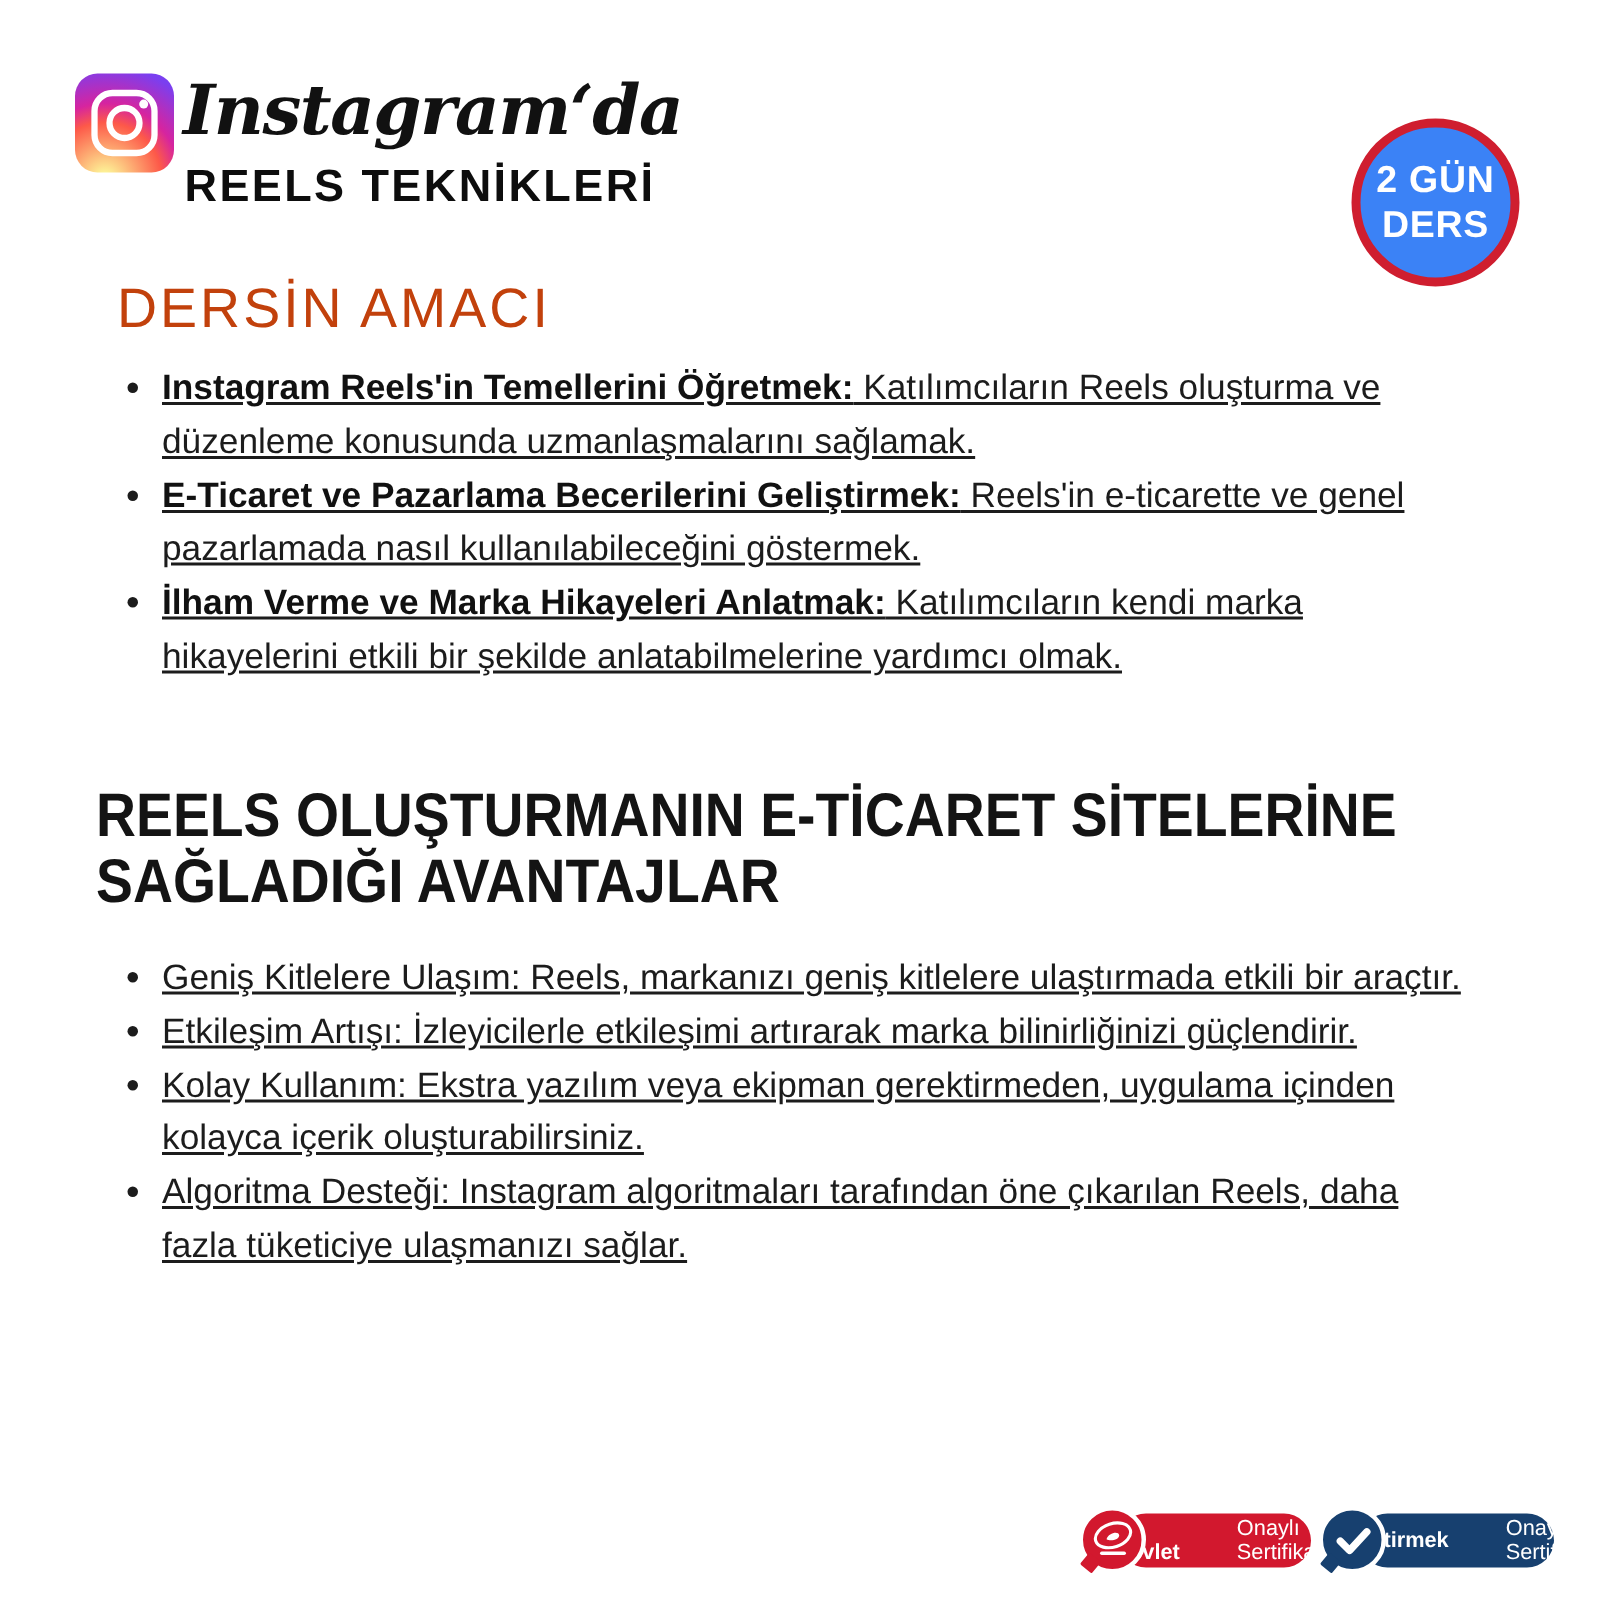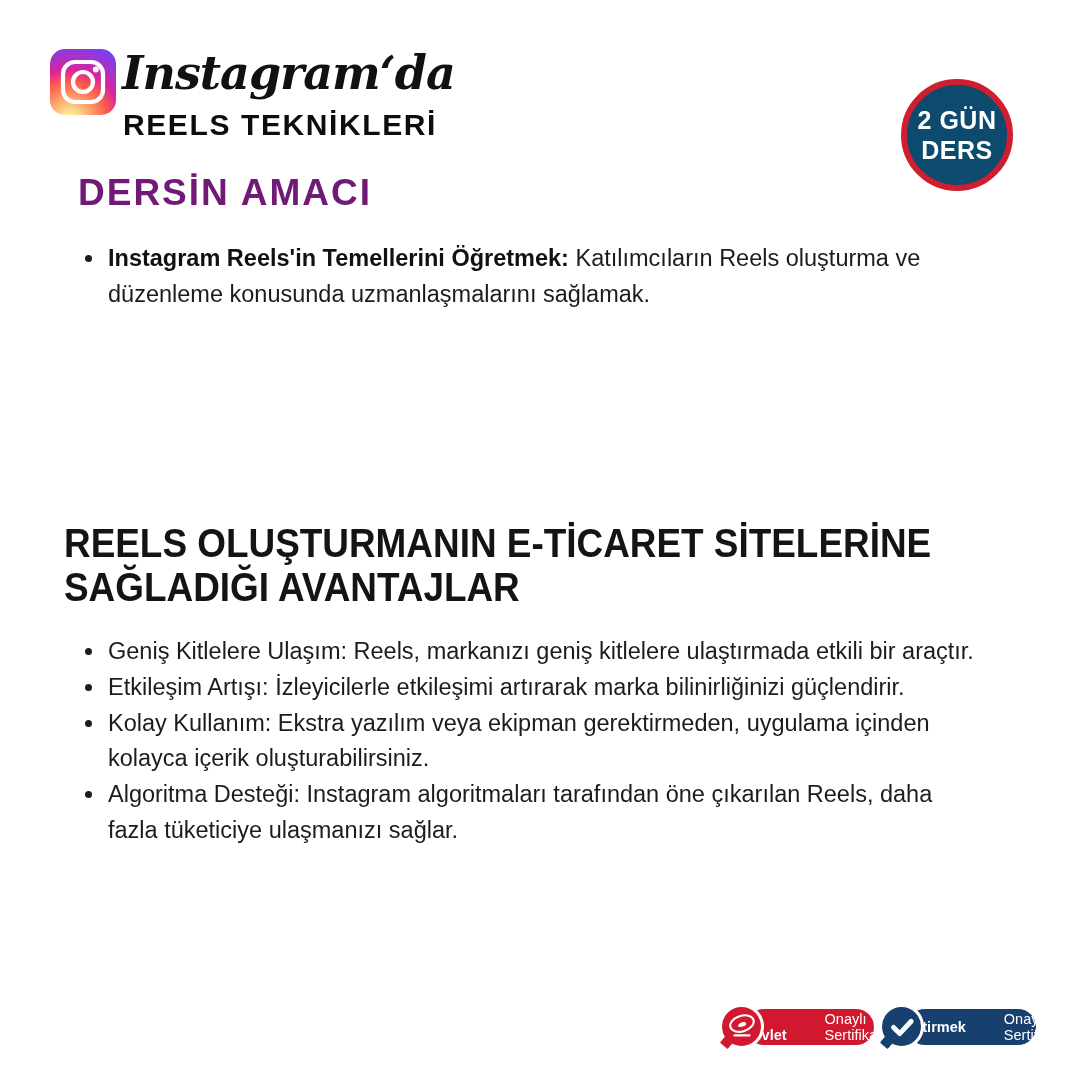--- a/index.html
+++ b/index.html
@@ -21,41 +21,41 @@
     font-size:46px; color:#111; letter-spacing:-1px;
   }
   .brand-sub {
     position:absolute; left:123px; top:108px;
     font-size:30px; font-weight:bold; letter-spacing:1.6px; color:#0d0d0d;
   }
 
   
   .day-badge {
     position:absolute; left:901px; top:79px; width:112px; height:112px;
-    border-radius:50%; background:#0c4a6e; border:6px solid #cf1e2f;
+    border-radius:50%; background:#3b82f6; border:6px solid #cf1e2f;
     color:#fff; display:flex; flex-direction:column; align-items:center; justify-content:center;
     font-weight:bold; font-size:25px; line-height:1.2; letter-spacing:0.5px; text-align:center;
   }
 
   
   .s1-title {
-    position:absolute; left:78px; top:172px;
-    font-size:37px; font-weight:bold; letter-spacing:2px; color:#701a75;
+    position:absolute; left:78px; top:185px;
+    font-size:37px; font-weight:normal; letter-spacing:2px; color:#c2410c;
   }
   .s2-title {
     position:absolute; left:64px; top:521px;
     font-size:41px; font-weight:bold; line-height:44px; color:#141414;
     transform:scaleX(0.9); transform-origin:left top; white-space:nowrap;
   }
 
   
   .blist { position:absolute; left:82px; width:905px; font-size:23.5px; line-height:35.8px; color:#1c1c1c; list-style:none; }
   .blist-1 { top:241px; }
   .blist-2 { top:634px; }
-  .blist li { position:relative; padding-left:26px; }
+  .blist li { position:relative; padding-left:26px;text-decoration:underline; }
   .blist li::before {
     content:""; position:absolute; left:3px; top:14px; width:7px; height:7px;
     border-radius:50%; background:#1c1c1c;
   }
   .blist b { font-weight:bold; color:#111; }
 
   
   .cert { position:absolute; top:1004px; height:50px; }
   .cert-red  { left:712px; width:164px; }
   .cert-blue { left:876px; width:162px; }
@@ -94,20 +94,22 @@
   <div class="brand-sub">REELS TEKNİKLERİ</div>
 
   <div class="day-badge">
     <span>2 GÜN</span>
     <span>DERS</span>
   </div>
 
   <h1 class="s1-title">DERSİN AMACI</h1>
   <ul class="blist blist-1">
     <li><b>Instagram Reels'in Temellerini Öğretmek:</b><span> Katılımcıların Reels oluşturma ve düzenleme konusunda uzmanlaşmalarını sağlamak.</span></li>
+    <li><b>E-Ticaret ve Pazarlama Becerilerini Geliştirmek:</b><span> Reels'in e-ticarette ve genel pazarlamada nasıl kullanılabileceğini göstermek.</span></li>
+    <li><b>İlham Verme ve Marka Hikayeleri Anlatmak:</b><span> Katılımcıların kendi marka hikayelerini etkili bir şekilde anlatabilmelerine yardımcı olmak.</span></li>
   </ul>
 
   <h2 class="s2-title">
     <div>REELS OLUŞTURMANIN E-TİCARET SİTELERİNE</div>
     <div>SAĞLADIĞI AVANTAJLAR</div>
   </h2>
   <ul class="blist blist-2">
     <li><span>Geniş Kitlelere Ulaşım: Reels, markanızı geniş kitlelere ulaştırmada etkili bir araçtır.</span></li>
     <li><span>Etkileşim Artışı: İzleyicilerle etkileşimi artırarak marka bilinirliğinizi güçlendirir.</span></li>
     <li><span>Kolay Kullanım: Ekstra yazılım veya ekipman gerektirmeden, uygulama içinden kolayca içerik oluşturabilirsiniz.</span></li>

